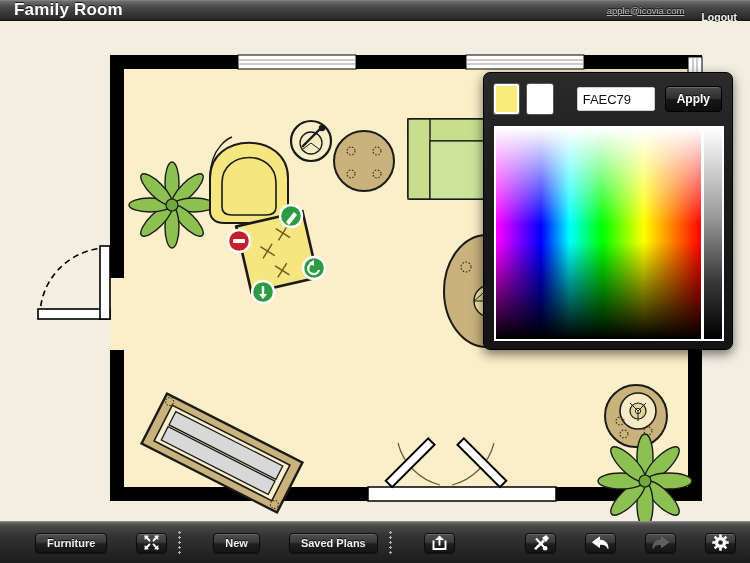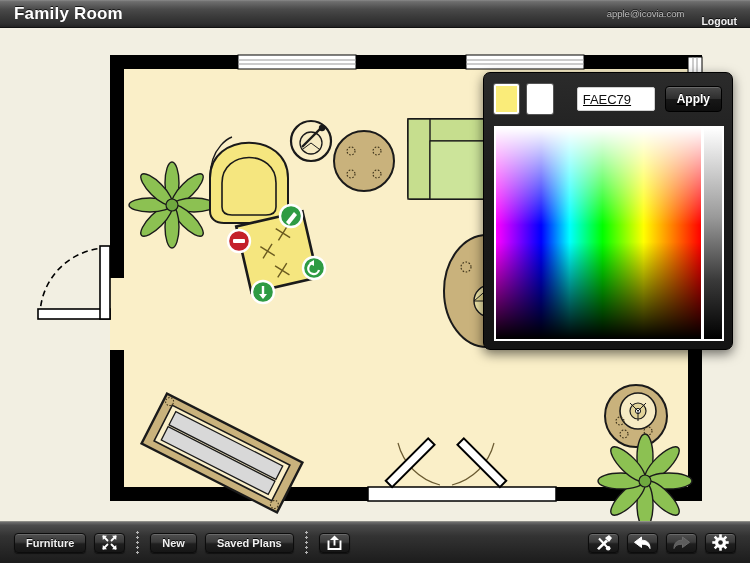--- a/index.html
+++ b/index.html
@@ -5,31 +5,31 @@
   * { margin:0; padding:0; box-sizing:border-box; }
   html,body { width:750px; height:563px; overflow:hidden; }
   body {
     font-family:"Liberation Sans", sans-serif;
     background:#f2efe2;
     position:relative;
   }
 
   
   #topbar{
-    position:absolute; left:0; top:0; width:750px; height:28px;
+    position:absolute; left:0; top:0; width:750px; height:21px;
     background:linear-gradient(180deg,#8a8a8a 0%,#6e6e6e 6%,#4a4a4a 34%,#3a3a3a 62%,#2e2e2e 88%,#222 100%);
     border-bottom:1px solid #111;
     display:flex; align-items:center;
   }
   #app-title{
     color:#fff; font-size:17px; font-weight:bold; margin-left:14px;
     letter-spacing:.2px; text-shadow:0 -1px 0 rgba(0,0,0,.7);
   }
   #topbar-right{ margin-left:auto; margin-right:13px; display:flex; align-items:center; gap:17px;}
-  #user-email{ color:#b9b9b9; font-size:9.5px; text-shadow:0 -1px 0 rgba(0,0,0,.8); }
+  #user-email{ color:#b9b9b9; font-size:9.5px; text-shadow:0 -1px 0 rgba(0,0,0,.8);text-decoration:underline; }
   #logout-link{ color:#f2f2f2; font-size:10.5px; font-weight:bold; text-shadow:0 -1px 0 rgba(0,0,0,.8); cursor:pointer;margin-top:14px;}
 
   
   #canvas{
     position:absolute; left:0; top:33px; width:750px; height:488px;
     background:#f2efe2; overflow:hidden;
   }
   #plan-svg{ position:absolute; left:0; top:0; }
 
   
@@ -39,40 +39,40 @@
     border-top:1px solid #8d8d87;
     display:flex; align-items:center; padding:0 14px;
   }
   .tb-btn{
     height:20px; min-width:25px; border-radius:4px;
     background:linear-gradient(180deg,#4f4f4f 0%,#3a3a3a 45%,#1f1f1f 55%,#161616 100%);
     border:1px solid #0c0c0c;
     box-shadow:inset 0 1px 0 rgba(255,255,255,.16), 0 1px 1px rgba(0,0,0,.55);
     display:flex; align-items:center; justify-content:center;
     color:#f0f0f0; font-size:11px; font-weight:bold; padding:0 11px;
-    text-shadow:0 -1px 0 rgba(0,0,0,.85); cursor:pointer; user-select:none;
+    text-shadow:0 -1px 0 rgba(0,0,0,.85); cursor:pointer; user-select:none;margin-left:21px;
   }
   .tb-btn.icon{ padding:0; width:31px; }
   .tb-gap{ width:8px; }
   .sep{
     width:3px; height:26px; margin:0 11px;
     background-image:radial-gradient(circle,#c9c9c9 1px, transparent 1.2px);
     background-size:3px 5px; background-repeat:repeat-y; opacity:.85;
   }
   #bottom-right{ margin-left:auto; display:flex; align-items:center; gap:8px; }
 
   
   #color-picker{
     position:absolute; left:483px; top:72px; width:250px; height:278px;
     background:linear-gradient(180deg,#2b2b2b 0%,#1b1b1b 40%,#141414 100%);
     border-radius:7px; border:1px solid #000;
     box-shadow:0 4px 12px rgba(0,0,0,.55);
     padding:10px;
   }
-  #cp-top{ display:flex; align-items:center; height:32px; gap:8px;text-decoration:underline; }
+  #cp-top{ display:flex; align-items:center; height:32px; gap:8px; }
   .swatch{
     width:30px; height:30px; border:2px solid #fff; border-radius:2px;
     box-shadow:0 0 0 1px #555; cursor:pointer;
   }
   #hex-input{
     margin-left:16px; width:78px; height:24px; background:#fff; border:1px solid #d0d0d0;
     border-radius:2px; font-size:13px; font-family:"Liberation Sans",sans-serif;
     color:#111; padding:0 5px; outline:none;
   }
   #apply-btn{

